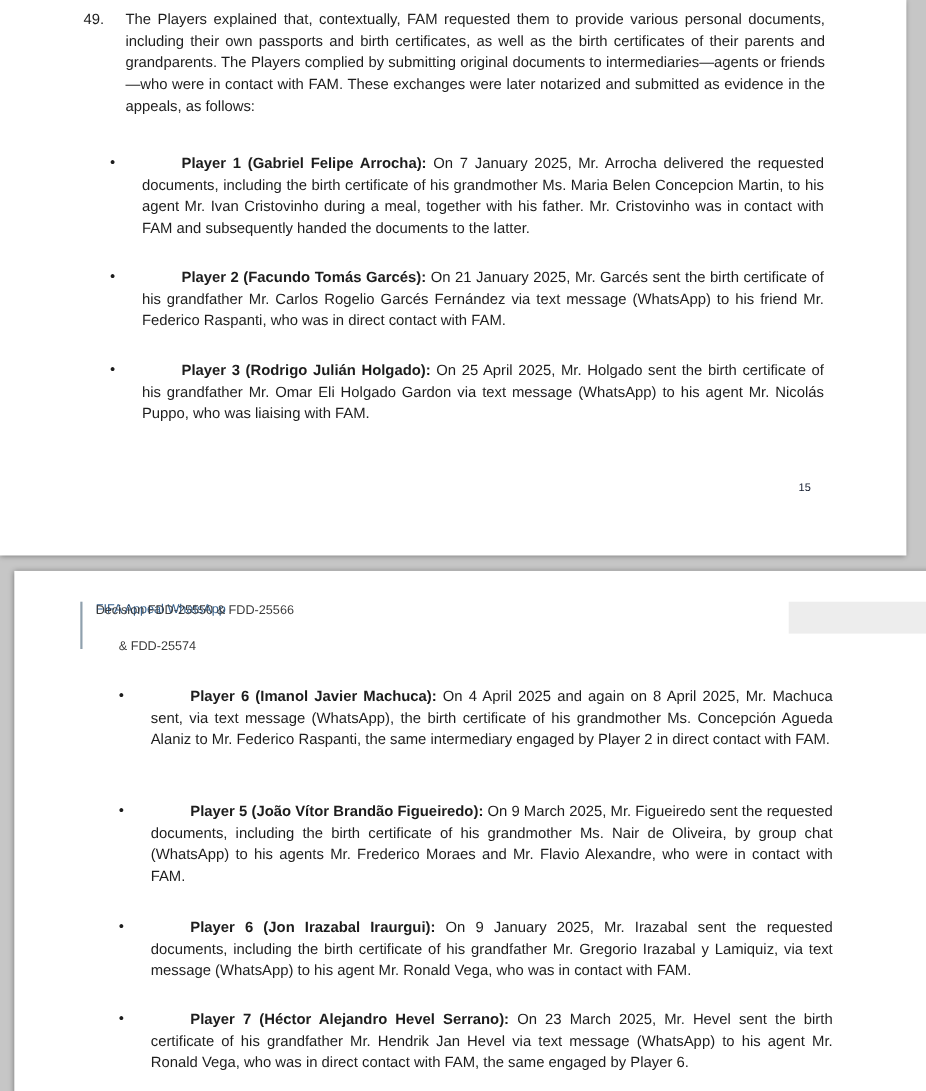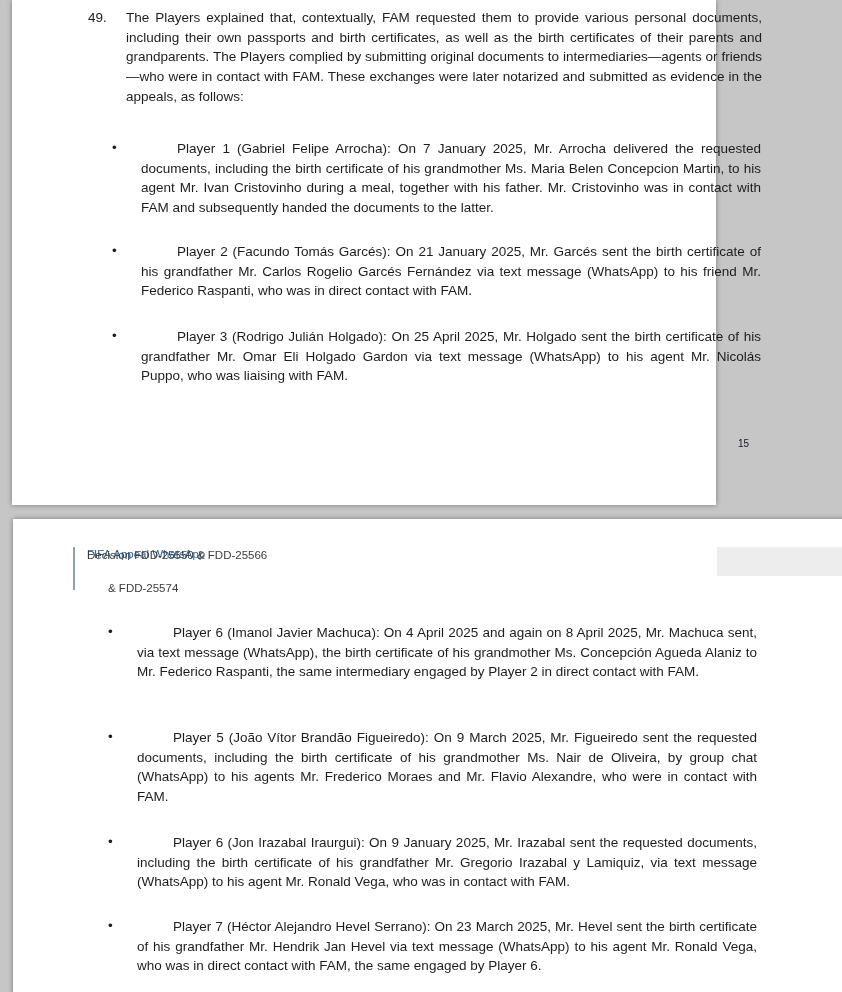--- a/index.html
+++ b/index.html
@@ -9,21 +9,21 @@
     position: relative;
     overflow: hidden;
     font-family: "Liberation Sans", sans-serif;
     color: var(--text-dark, #1d1d1d);
   }
   .page {
     position: absolute;
     background: #ffffff;
     box-shadow: 0 0 5px rgba(0,0,0,0.40);
   }
-  #page1 { left: 12px; top: 0; width: 704px; height: 505px; }
+  #page1 { left: 0; top: 0; width: 824px; height: 505px; }
   #page2 { left: 13px; top: 519px; width: 835px; height: 500px; }
 
   .body-text {
     font-size: 13.5px;
     line-height: 19.7px;
     text-align: justify;
     color: var(--text-dark, #1d1d1d);
   }
 
   
@@ -39,21 +39,21 @@
   .bullet-item {
     position: absolute;
     left: 129px; width: 620px;
   }
   #page2 .bullet-item { left: 124px; }
   .bullet-marker {
     position: absolute;
     left: -29px; top: -1px;
     font-size: 13.5px;
   }
-  .bullet-label { font-weight: normal; padding-left: 36px; }
+  .bullet-label { font-weight: bold; padding-left: 36px; }
 
   #b1 { top: 139px; }
   #b2 { top: 242px; }
   #b3 { top: 327px; }
 
   .page-number {
     position: absolute;
     left: 726px; top: 438px;
     font-size: 10px;
     color: #0f172a;

